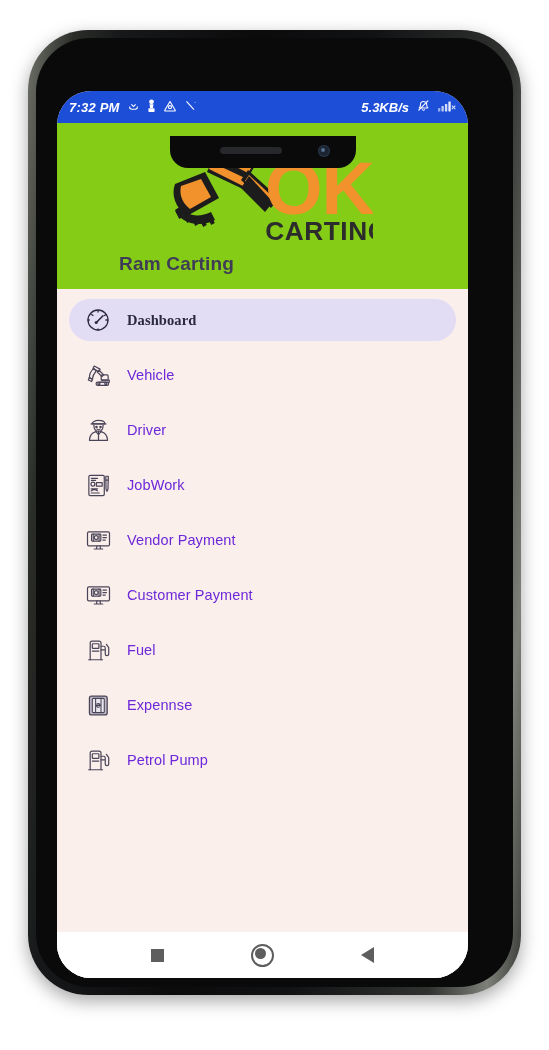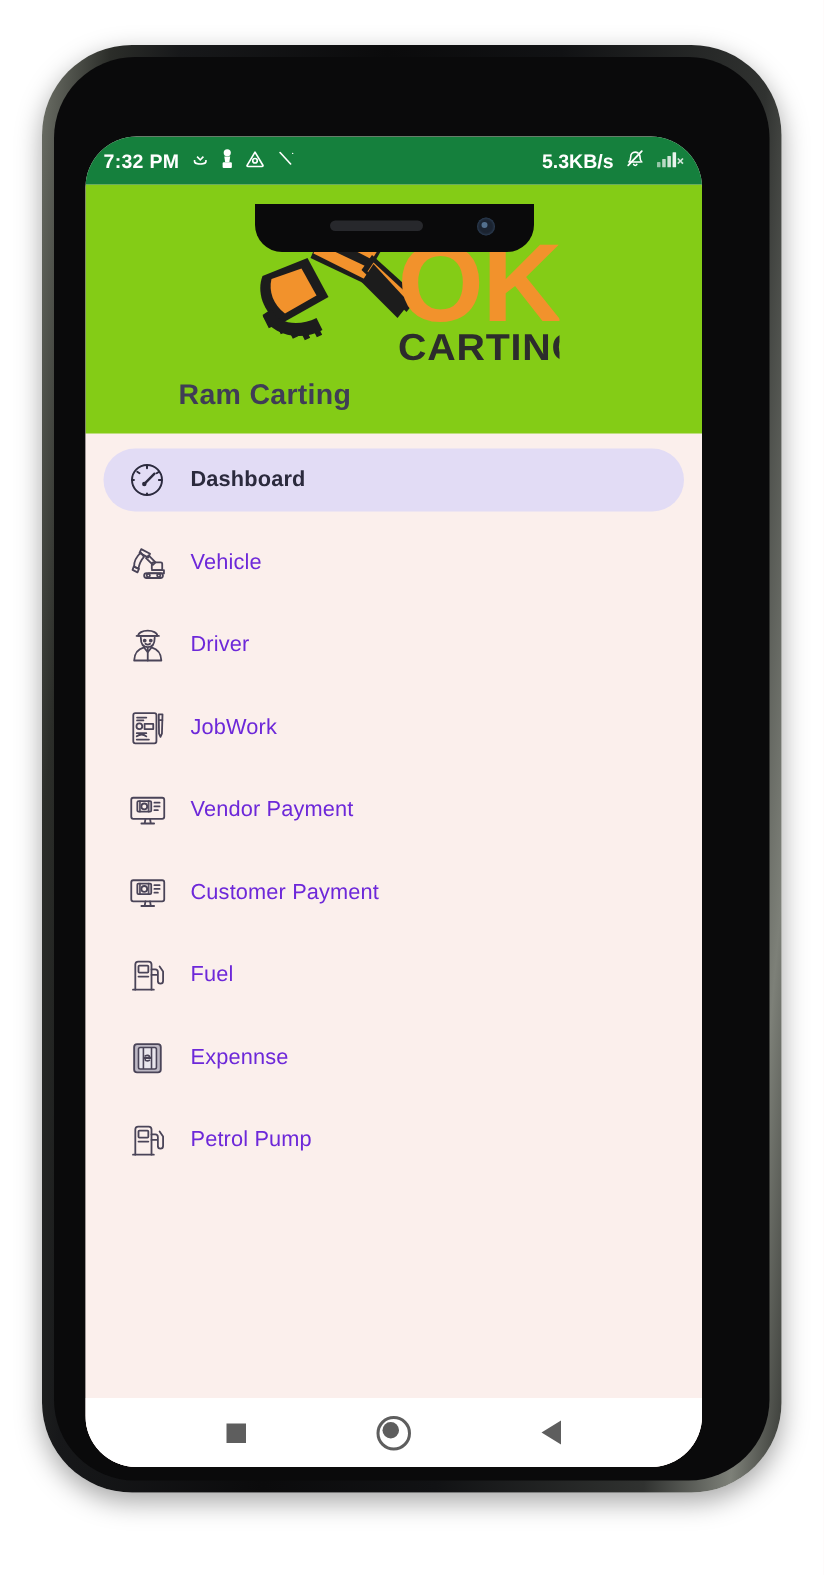--- a/index.html
+++ b/index.html
@@ -96,29 +96,30 @@
     width: 4px;
     height: 4px;
     border-radius: 50%;
     background: #53708e;
   }
 
   
   .status-bar {
     position: relative;
     height: 32px;
-    background: #15803d;
+    background: #1d4ed8;
     display: flex;
     align-items: center;
     justify-content: space-between;
     padding: 0 12px;
     color: #ffffff;
     font-size: 13px;
     font-weight: bold;
     z-index: 6;
+    font-style: italic;
   }
   .status-left, .status-right {
     display: flex;
     align-items: center;
     gap: 7px;
   }
   .status-time { letter-spacing: 0.2px; }
   .status-net { letter-spacing: 0px; margin-left: 12px; }
   .ic { display: block; }
 
@@ -153,20 +154,21 @@
     display: flex;
     align-items: center;
     height: 42px;
     margin: 0 12px 13px 12px;
     padding-left: 14px;
     border-radius: 21px;
     gap: 14px;
   }
   .menu-item.active {
     background: #e2dcf5;
+    font-family: Liberation Serif, serif;
   }
   .menu-icon {
     width: 30px;
     height: 30px;
     flex: 0 0 30px;
     display: flex;
     align-items: center;
     justify-content: center;
     color: #4a4458;
   }

